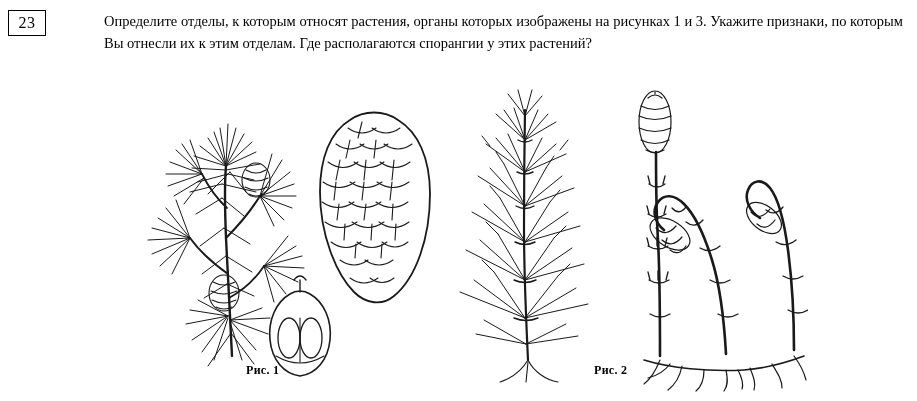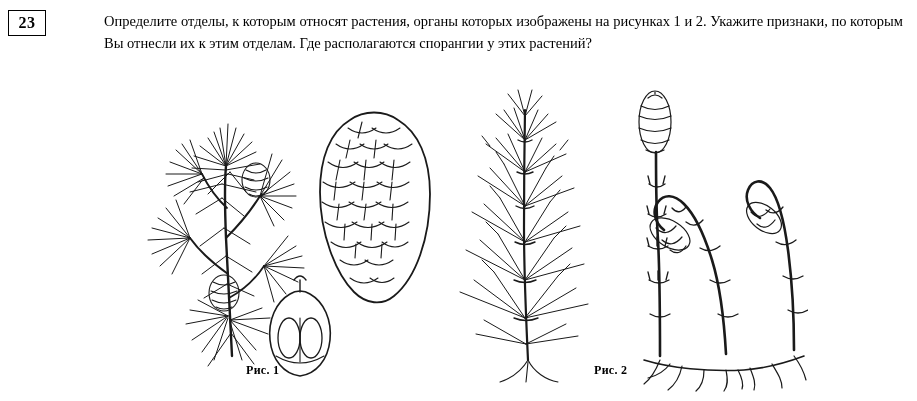--- a/index.html
+++ b/index.html
@@ -29,21 +29,21 @@
     top: 10px;
     width: 38px;
     height: 26px;
     border: 1.5px solid #000;
     box-sizing: border-box;
     display: flex;
     align-items: center;
     justify-content: center;
     font-family: "Liberation Serif", serif;
     font-size: 16px;
-    font-weight: bold;
+    font-weight: normal;
     letter-spacing: 0.5px;
   }
 
   
   .question-text {
     position: absolute;
     left: 104px;
     top: 10px;
     width: 805px;
     font-size: 14.5px;
@@ -77,21 +77,21 @@
 </style>
 </head>
 <body>
 
 <div class="page">
 
   <div class="task-number-box">
     <span>23</span>
   </div>
 
-  <div class="question-text">Определите отделы, к которым относят растения, органы которых изображены на рисунках 1 и 2. Укажите признаки, по которым Вы отнесли их к этим отделам. Где располагаются спорангии у этих растений?</div>
+  <div class="question-text">Определите отделы, к которым относят растения, органы которых изображены на рисунках 1 и 3. Укажите признаки, по которым Вы отнесли их к этим отделам. Где располагаются спорангии у этих растений?</div>
 
   <div class="figure-area">
 
     <svg width="704" height="305" viewBox="0 0 704 305" aria-hidden="true">
 
       <g stroke="#1a1a1a" fill="none" stroke-width="1">
 
         <path class="ink" d="M128 268 C126 230 124 185 122 150 C121 125 120 100 122 78" stroke-width="2.4"></path>
         <path class="ink" d="M122 150 C134 138 146 124 156 108" stroke-width="2"></path>
         <path class="ink" d="M124 186 C110 176 96 164 86 150" stroke-width="2"></path>

